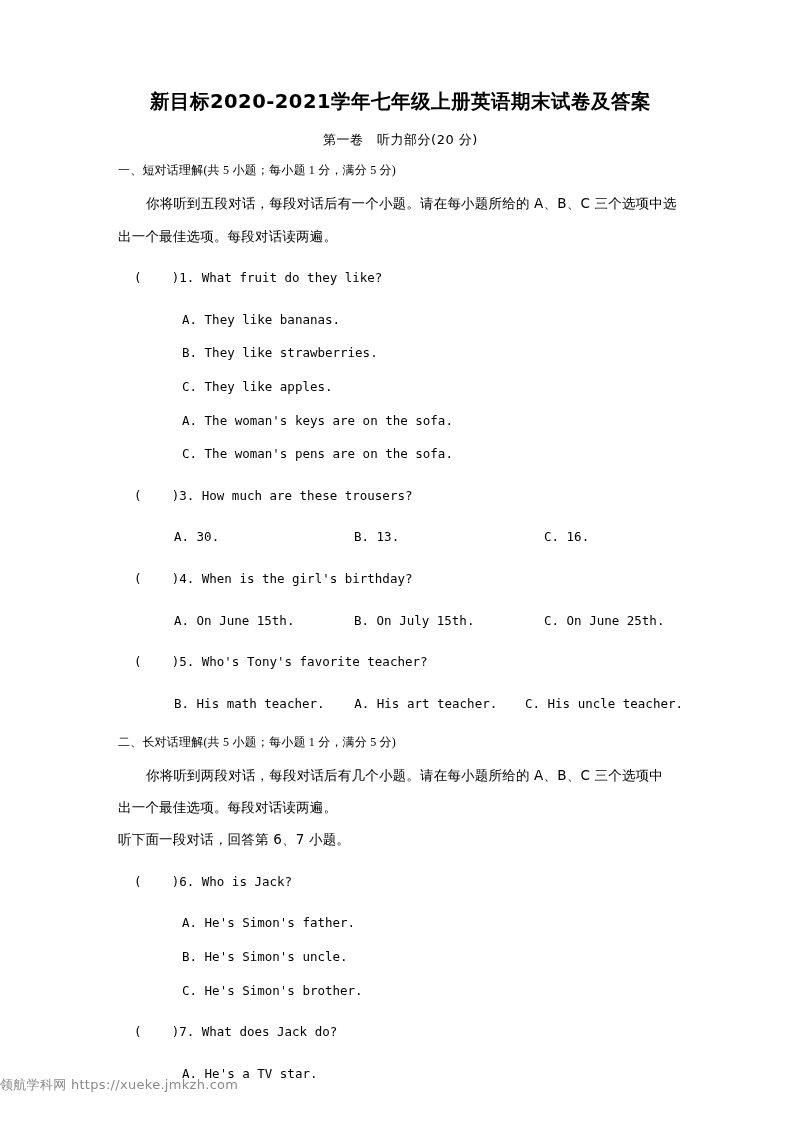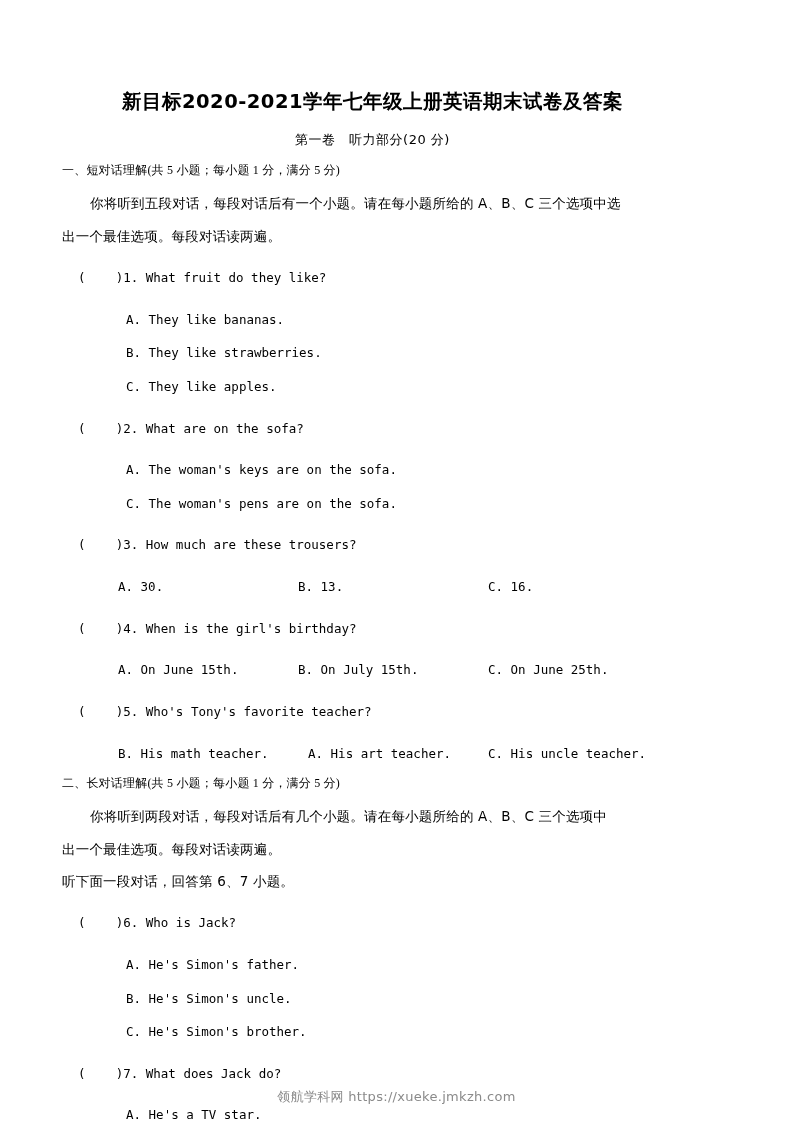--- a/index.html
+++ b/index.html
@@ -13,21 +13,21 @@
     position: relative;
     font-family: "Liberation Serif", serif;
     color: #000000;
   }
   .page {
     position: absolute;
     left: 0; top: 0;
     width: 793px;
     height: 1122px;
     box-sizing: border-box;
-    padding: 88px 110px 0 62px;
+    padding: 88px 110px 0 118px;
   }
   .doc-title {
     font-family: "DejaVu Sans", sans-serif;
     font-weight: bold;
     font-size: 19.5px;
     text-align: center;
     letter-spacing: 0.5px;
     margin: 0 0 16px 0;
     line-height: 1.4;
   }
@@ -83,23 +83,22 @@
     padding-left: 56px;
     display: flex;
   }
   .opt-row > span {
     display: inline-block;
     white-space: pre;
   }
   .footer {
     position: absolute;
     left: 0;
-    bottom: 16px;
+    bottom: 28px;
     width: 793px;
-    text-align: center;
     font-size: 13px;
     color: #8a8a8a;
     font-family: "DejaVu Sans", sans-serif;
     letter-spacing: 0.3px;
   }
   .footer .brand {
     color: #8a8a8a;
   }
 </style>
 </head>
@@ -113,21 +112,20 @@
 
   <div class="section-head">一、短对话理解(共 5 小题；每小题 1 分，满分 5 分)</div>
   <div class="para">你将听到五段对话，每段对话后有一个小题。请在每小题所给的 A、B、C 三个选项中选</div>
   <div class="para noindent">出一个最佳选项。每段对话读两遍。</div>
 
   <div class="q-line"><span class="blank-paren">(    )</span><span>1.</span><span> </span><span>What fruit do they like?</span></div>
   <div class="opt-line">A. They like bananas.</div>
   <div class="opt-line">B. They like strawberries.</div>
   <div class="opt-line">C. They like apples.</div>
 
-  <div class="q-line"><span class="blank-paren">(    )</span><span>2.</span><span> </span><span>What are on the sofa?</span></div>
   <div class="opt-line">A. The woman's keys are on the sofa.</div>
   <div class="opt-line">C. The woman's pens are on the sofa.</div>
 
   <div class="q-line"><span class="blank-paren">(    )</span><span>3.</span><span> </span><span>How much are these trousers?</span></div>
   <div class="opt-row">
     <span style="width:180px">A. 30.</span>
     <span style="width:190px">B. 13.</span>
     <span>C. 16.</span>
   </div>
 
@@ -138,21 +136,21 @@
     <span>C. On June 25th.</span>
   </div>
 
   <div class="q-line"><span class="blank-paren">(    )</span><span>5.</span><span> </span><span>Who's Tony's favorite teacher?</span></div>
   <div class="opt-row">
     <span style="width:190px">B. His math teacher.</span>
     <span style="width:180px">A. His art teacher.</span>
     <span>C. His uncle teacher.</span>
   </div>
 
-  <div class="section-head" style="margin-top:8px">二、长对话理解(共 5 小题；每小题 1 分，满分 5 分)</div>
+  <div class="section-head" style="margin-top:16px">二、长对话理解(共 5 小题；每小题 1 分，满分 5 分)</div>
   <div class="para">你将听到两段对话，每段对话后有几个小题。请在每小题所给的 A、B、C 三个选项中</div>
   <div class="para noindent">出一个最佳选项。每段对话读两遍。</div>
   <div class="para noindent">听下面一段对话，回答第 6、7 小题。</div>
 
   <div class="q-line"><span class="blank-paren">(    )</span><span>6.</span><span> </span><span>Who is Jack?</span></div>
   <div class="opt-line">A. He's Simon's father.</div>
   <div class="opt-line">B. He's Simon's uncle.</div>
   <div class="opt-line">C. He's Simon's brother.</div>
 
   <div class="q-line"><span class="blank-paren">(    )</span><span>7.</span><span> </span><span>What does Jack do?</span></div>

